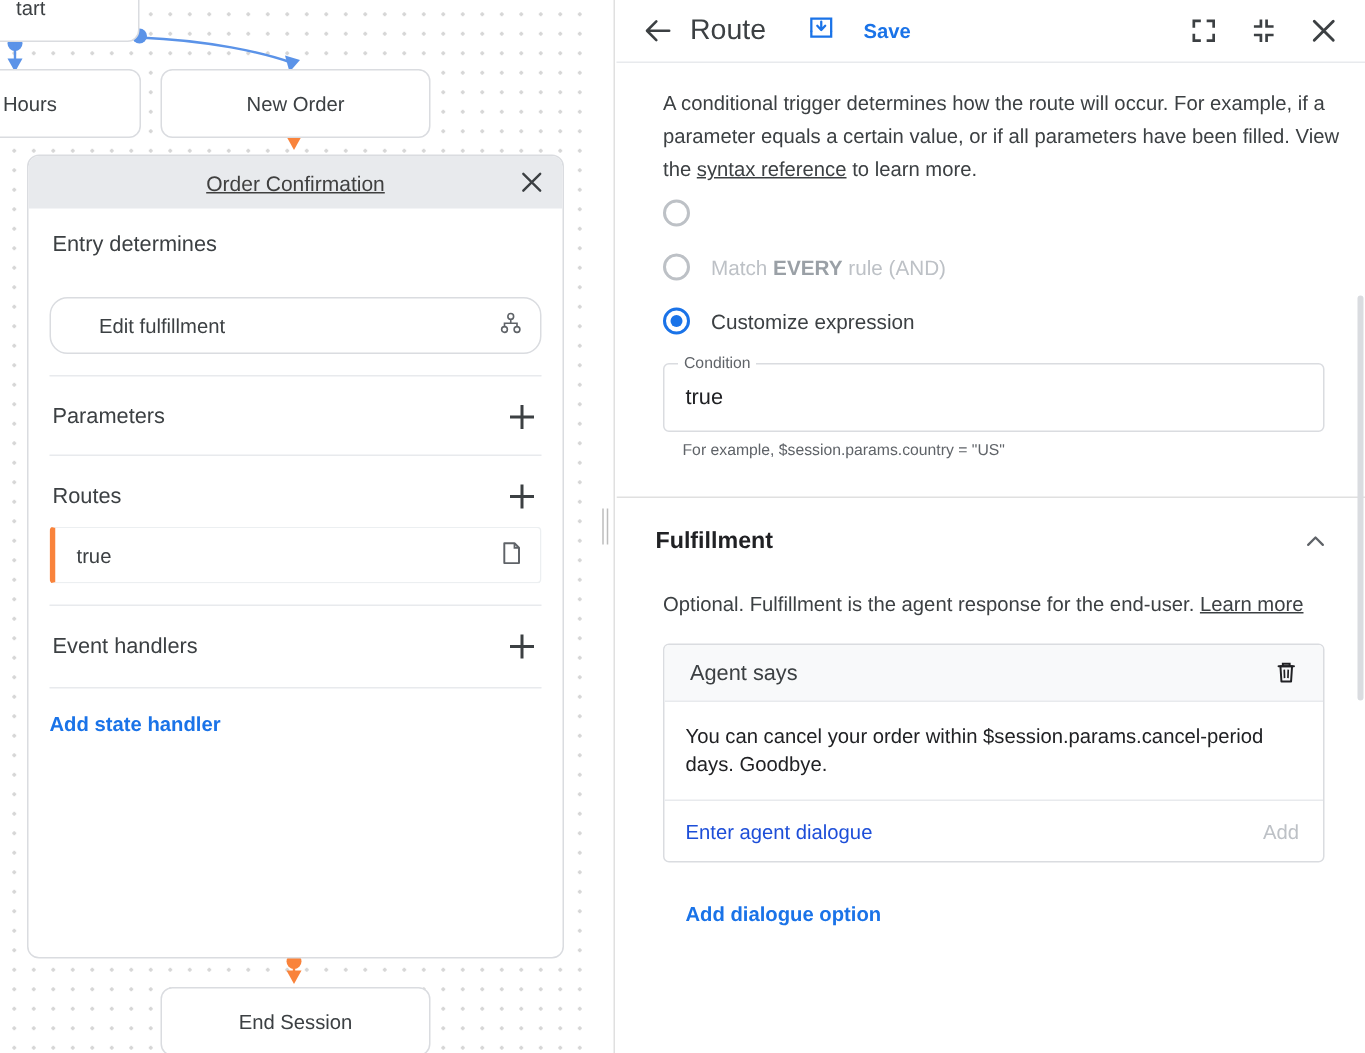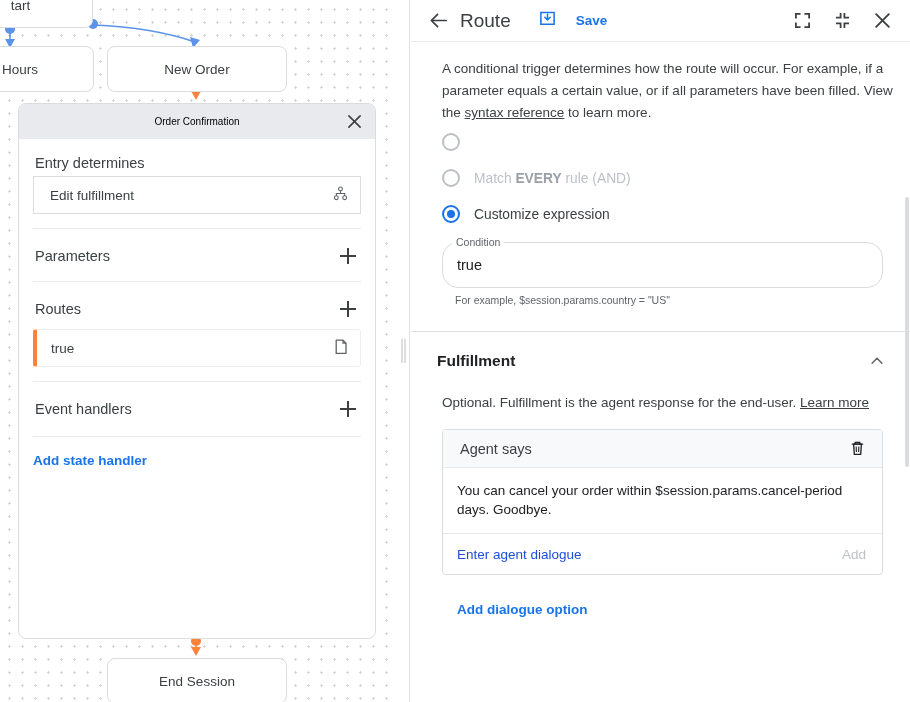--- a/index.html
+++ b/index.html
@@ -53,21 +53,21 @@
     overflow: hidden;
     display: flex; flex-direction: column;
   }
   #detail-header {
     height: 35px;
     background: #e8eaed;
     display: flex; align-items: center; justify-content: center;
     position: relative;
     flex: 0 0 auto;
   }
-  #detail-header .title { font-size: 10px; color: #000000; }
+  #detail-header .title { font-size: 14px; color: #404040; text-decoration: underline; }
   #detail-close {
     position: absolute; right: 10px; top: 50%; transform: translateY(-50%);
     width: 22px; height: 22px; display: flex; align-items: center; justify-content: center;
     cursor: pointer;
   }
   #detail-body { flex: 1 1 auto; padding: 0 14px; overflow: hidden; }
 
   .sec {
     padding: 16px 0 14px 0;
     border-bottom: 1px solid #e8eaed;
@@ -82,26 +82,26 @@
     width: 22px; height: 22px; position: relative; cursor: pointer;
     color: #3c4043;
   }
   .plus:before, .plus:after {
     content:""; position:absolute; background:#3c4043;
   }
   .plus:before { left: 3px; top: 10.3px; width: 16px; height: 1.6px; }
   .plus:after  { top: 3px; left: 10.3px; height: 16px; width: 1.6px; }
 
   .outline-row {
-    margin-top: 5px;
+    margin-top: 27px;
     height: 38px;
     border: 1px solid #dadce0;
-    border-radius: 0;
+    border-radius: 12px;
     display: flex; align-items: center;
-    padding: 0 12px 0 16px;
+    padding: 0 12px 0 32px;
     font-size: 13.5px; color: #3c4043;
     cursor: pointer;
     background:#fff;
   }
   .outline-row .lbl { flex: 1 1 auto; }
 
   .accent-row {
     margin-top: 9px;
     height: 38px;
     border: 1px solid #eceff1;
@@ -191,21 +191,21 @@
     border-radius:50%; background:#1a73e8;
   }
   .radio-lbl { font-size: 13.8px; color: #bdc1c6; }
   .radio-lbl.active { color: #3c4043; }
   .radio-lbl b { font-weight: bold; color: #9aa0a6; }
 
   .field-wrap {
     margin: 10px 27px 0 31px;
     position: relative;
     border: 1px solid #dadce0;
-    border-radius: 16px;
+    border-radius: 4px;
     height: 46px;
     display: flex; align-items: center;
     padding: 0 14px;
     background: #fff;
   }
   .field-wrap .legend {
     position: absolute; top: -7px; left: 9px;
     background: #fff; padding: 0 4px;
     font-size: 10.5px; color: #5f6368;
   }

